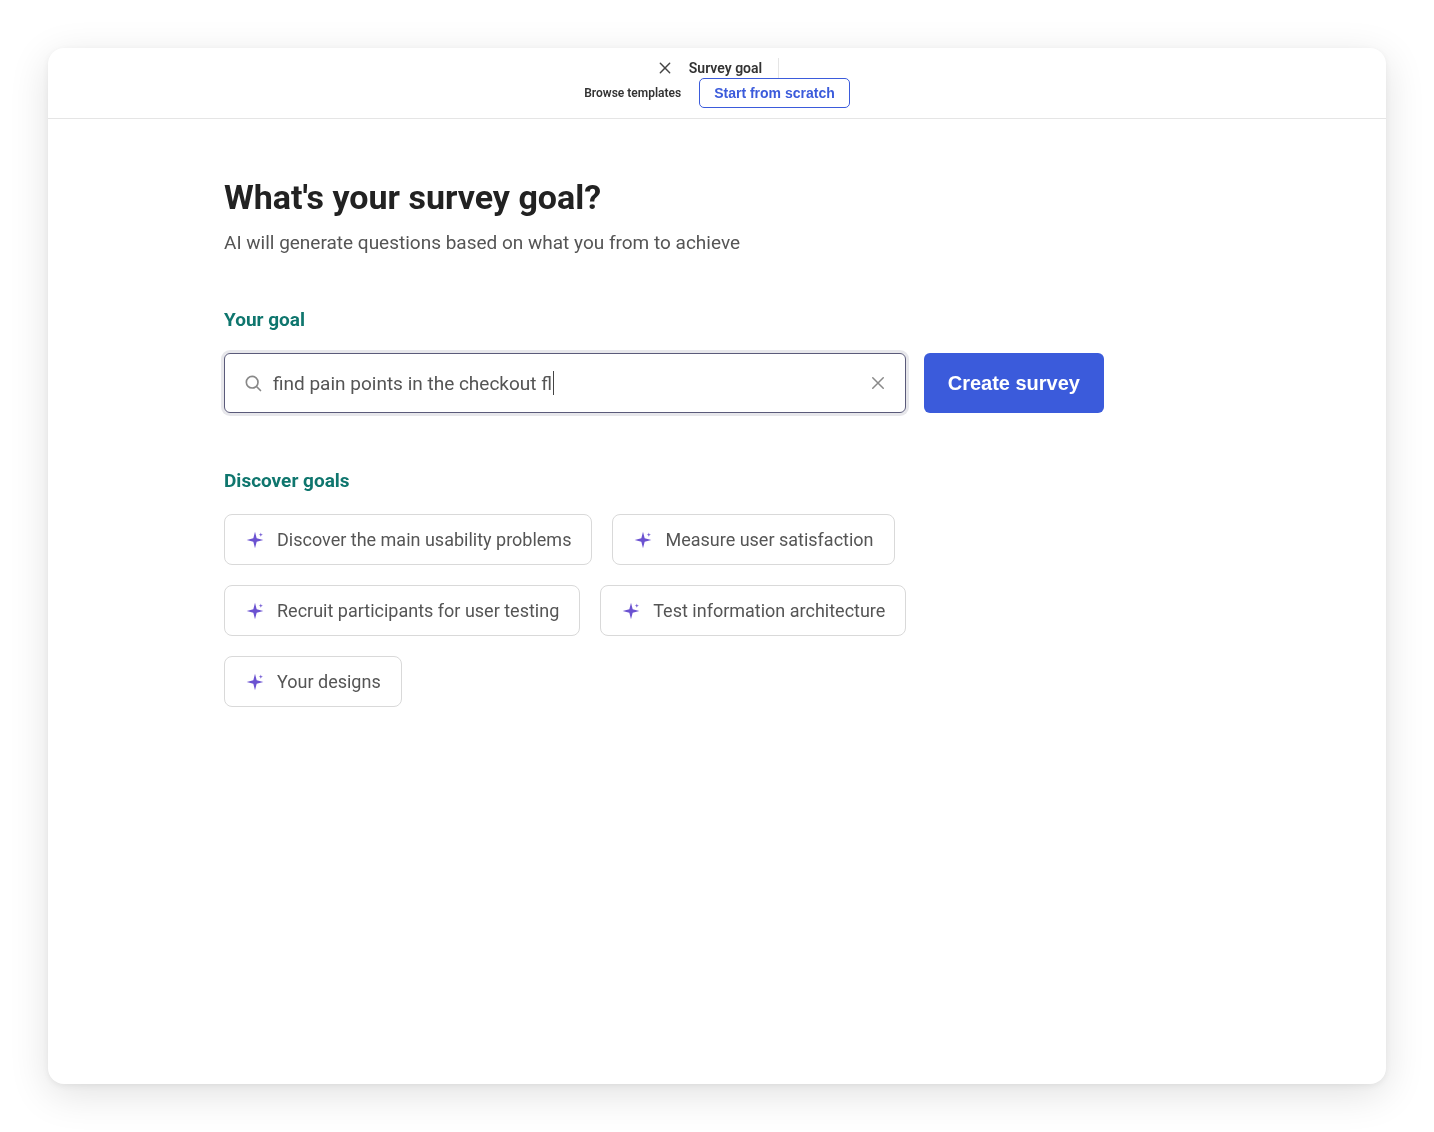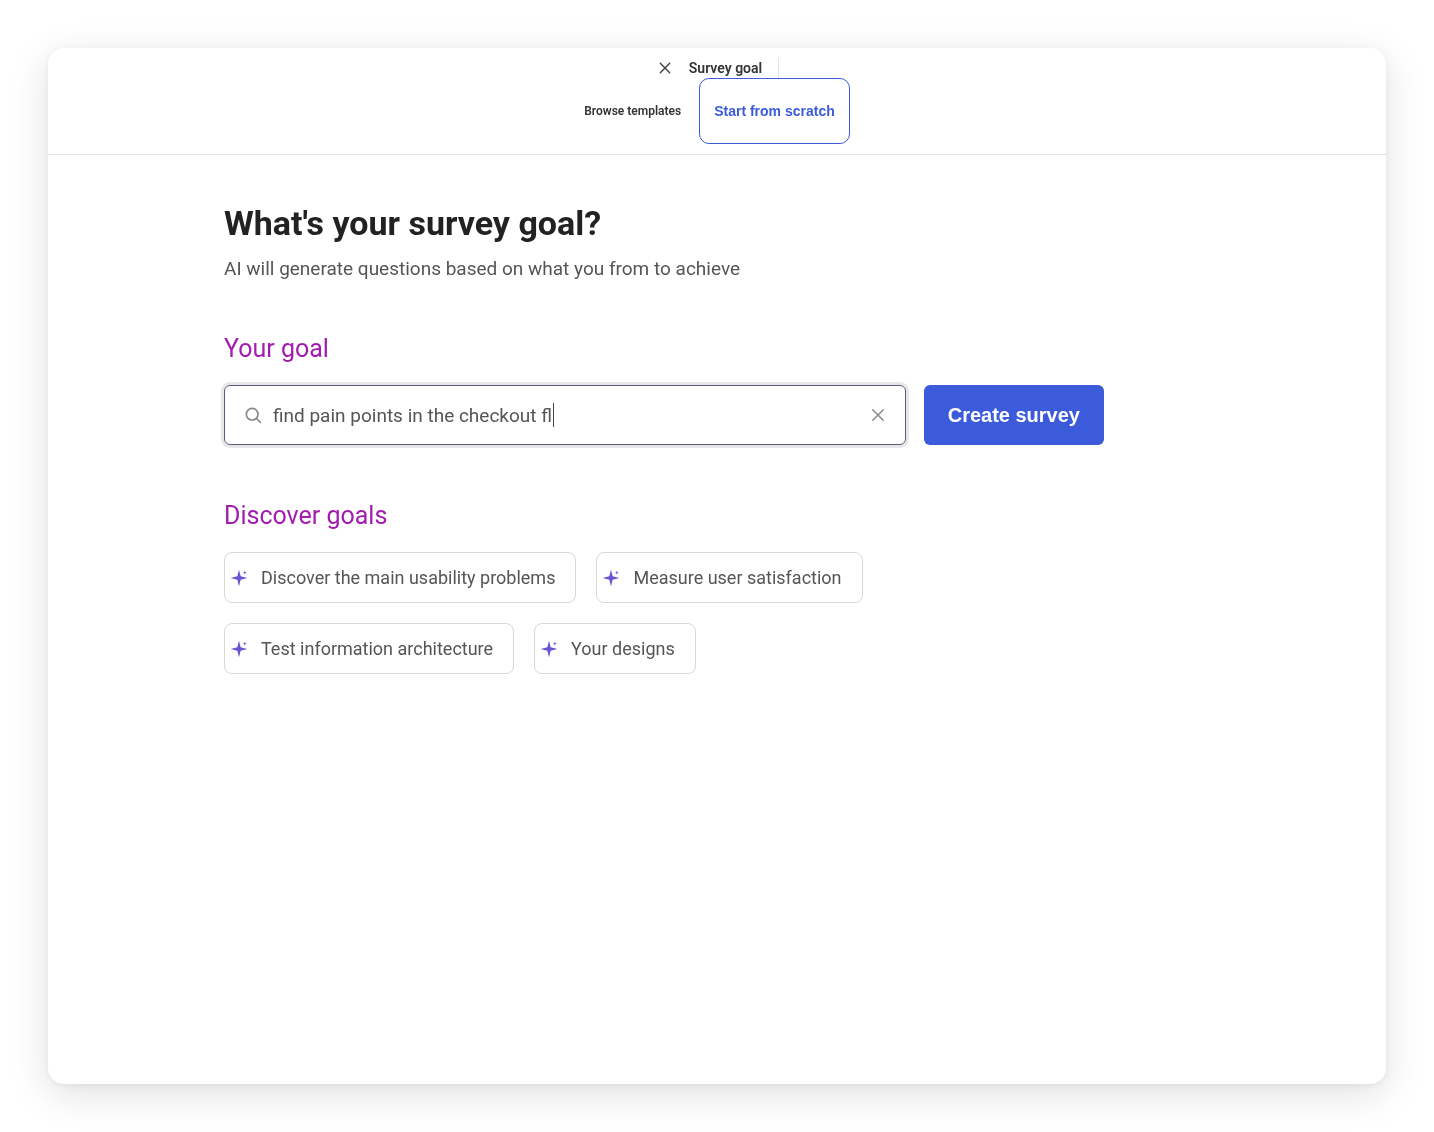--- a/index.html
+++ b/index.html
@@ -79,50 +79,50 @@
     font-weight: 600;
     color: var(--text-dark);
     cursor: pointer;
   }
   .outline-btn {
     font-size: 14px;
     font-weight: 600;
     color: var(--primary);
     border: 1px solid var(--primary);
     background: #fff;
-    border-radius: 10px;
-    padding: 24px 14px;
+    border-radius: 5px;
+    padding: 6px 14px;
     cursor: pointer;
   }
 
   
   .body {
     flex: 1;
     padding: 48px 0 0 0;
     overflow: auto;
   }
   .content {
     max-width: 880px;
-    margin: 0 0 0 176px; 
+    margin: 10px 0 0 176px; 
   }
   h1 {
     margin: 0 0 14px 0;
     font-size: 34px;
     font-weight: 700;
     color: #222;
   }
   .subtitle {
     font-size: 19px;
     color: var(--text-mid);
     margin: 0 0 54px 0;
   }
   .section-label {
-    font-size: 25px;
-    font-weight: 400;
-    color: #a21caf;
+    font-size: 19px;
+    font-weight: 700;
+    color: #0f766e;
     margin: 0 0 22px 0;
   }
 
   
   .goal-row {
     display: flex;
     gap: 18px;
     align-items: stretch;
     margin-bottom: 56px;
   }
@@ -184,21 +184,21 @@
     display: flex;
     flex-wrap: wrap;
     gap: 20px 20px;
   }
   .goal-chip {
     display: flex;
     align-items: center;
     gap: 12px;
     border: 1px solid var(--border-light);
     border-radius: 8px;
-    padding: 14px 20px 14px 4px;
+    padding: 14px 20px 14px 20px;
     font-size: 18px;
     color: var(--text-mid);
     cursor: pointer;
     background: #fff;
   }
   .goal-chip .sparkle {
     width: 20px; height: 20px;
     color: var(--accent-purple);
     flex: 0 0 auto;
   }
@@ -267,20 +267,27 @@
               <path d="M12 2 L14 10 L22 12 L14 14 L12 22 L10 14 L2 12 L10 10 Z" fill="currentColor"></path>
               <path d="M19 3 L19.6 5 L21.5 5.6 L19.6 6.2 L19 8 L18.4 6.2 L16.5 5.6 L18.4 5 Z" fill="currentColor"></path>
             </svg>
             <span>Measure user satisfaction</span>
           </div>
           <div class="goal-chip">
             <svg class="sparkle" viewBox="0 0 24 24">
               <path d="M12 2 L14 10 L22 12 L14 14 L12 22 L10 14 L2 12 L10 10 Z" fill="currentColor"></path>
               <path d="M19 3 L19.6 5 L21.5 5.6 L19.6 6.2 L19 8 L18.4 6.2 L16.5 5.6 L18.4 5 Z" fill="currentColor"></path>
             </svg>
+            <span>Recruit participants for user testing</span>
+          </div>
+          <div class="goal-chip">
+            <svg class="sparkle" viewBox="0 0 24 24">
+              <path d="M12 2 L14 10 L22 12 L14 14 L12 22 L10 14 L2 12 L10 10 Z" fill="currentColor"></path>
+              <path d="M19 3 L19.6 5 L21.5 5.6 L19.6 6.2 L19 8 L18.4 6.2 L16.5 5.6 L18.4 5 Z" fill="currentColor"></path>
+            </svg>
             <span>Test information architecture</span>
           </div>
           <div class="goal-chip">
             <svg class="sparkle" viewBox="0 0 24 24">
               <path d="M12 2 L14 10 L22 12 L14 14 L12 22 L10 14 L2 12 L10 10 Z" fill="currentColor"></path>
               <path d="M19 3 L19.6 5 L21.5 5.6 L19.6 6.2 L19 8 L18.4 6.2 L16.5 5.6 L18.4 5 Z" fill="currentColor"></path>
             </svg>
             <span>Your designs</span>
           </div>
         </div>

